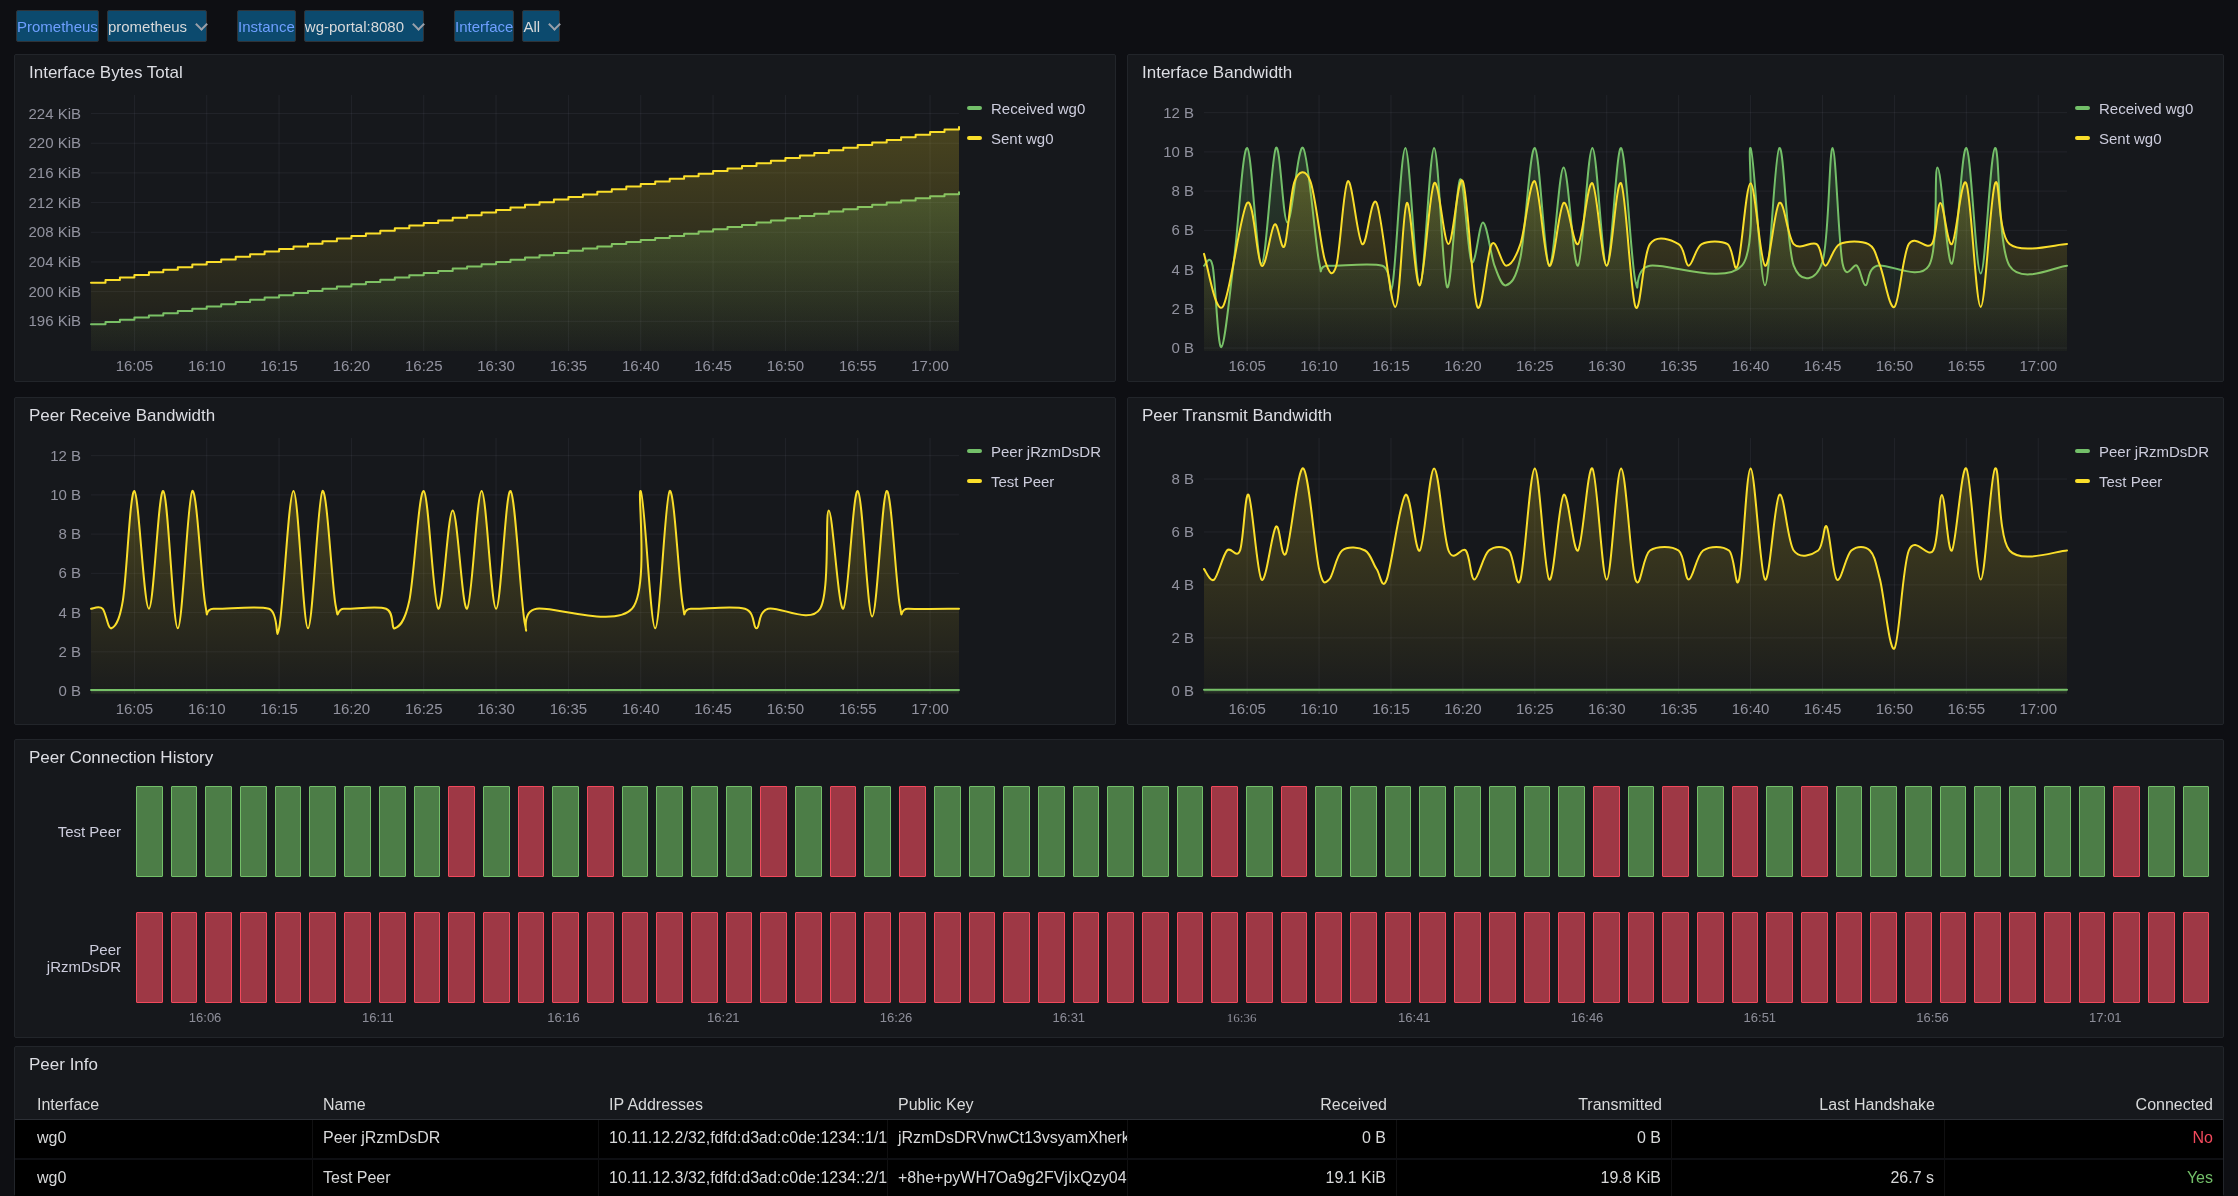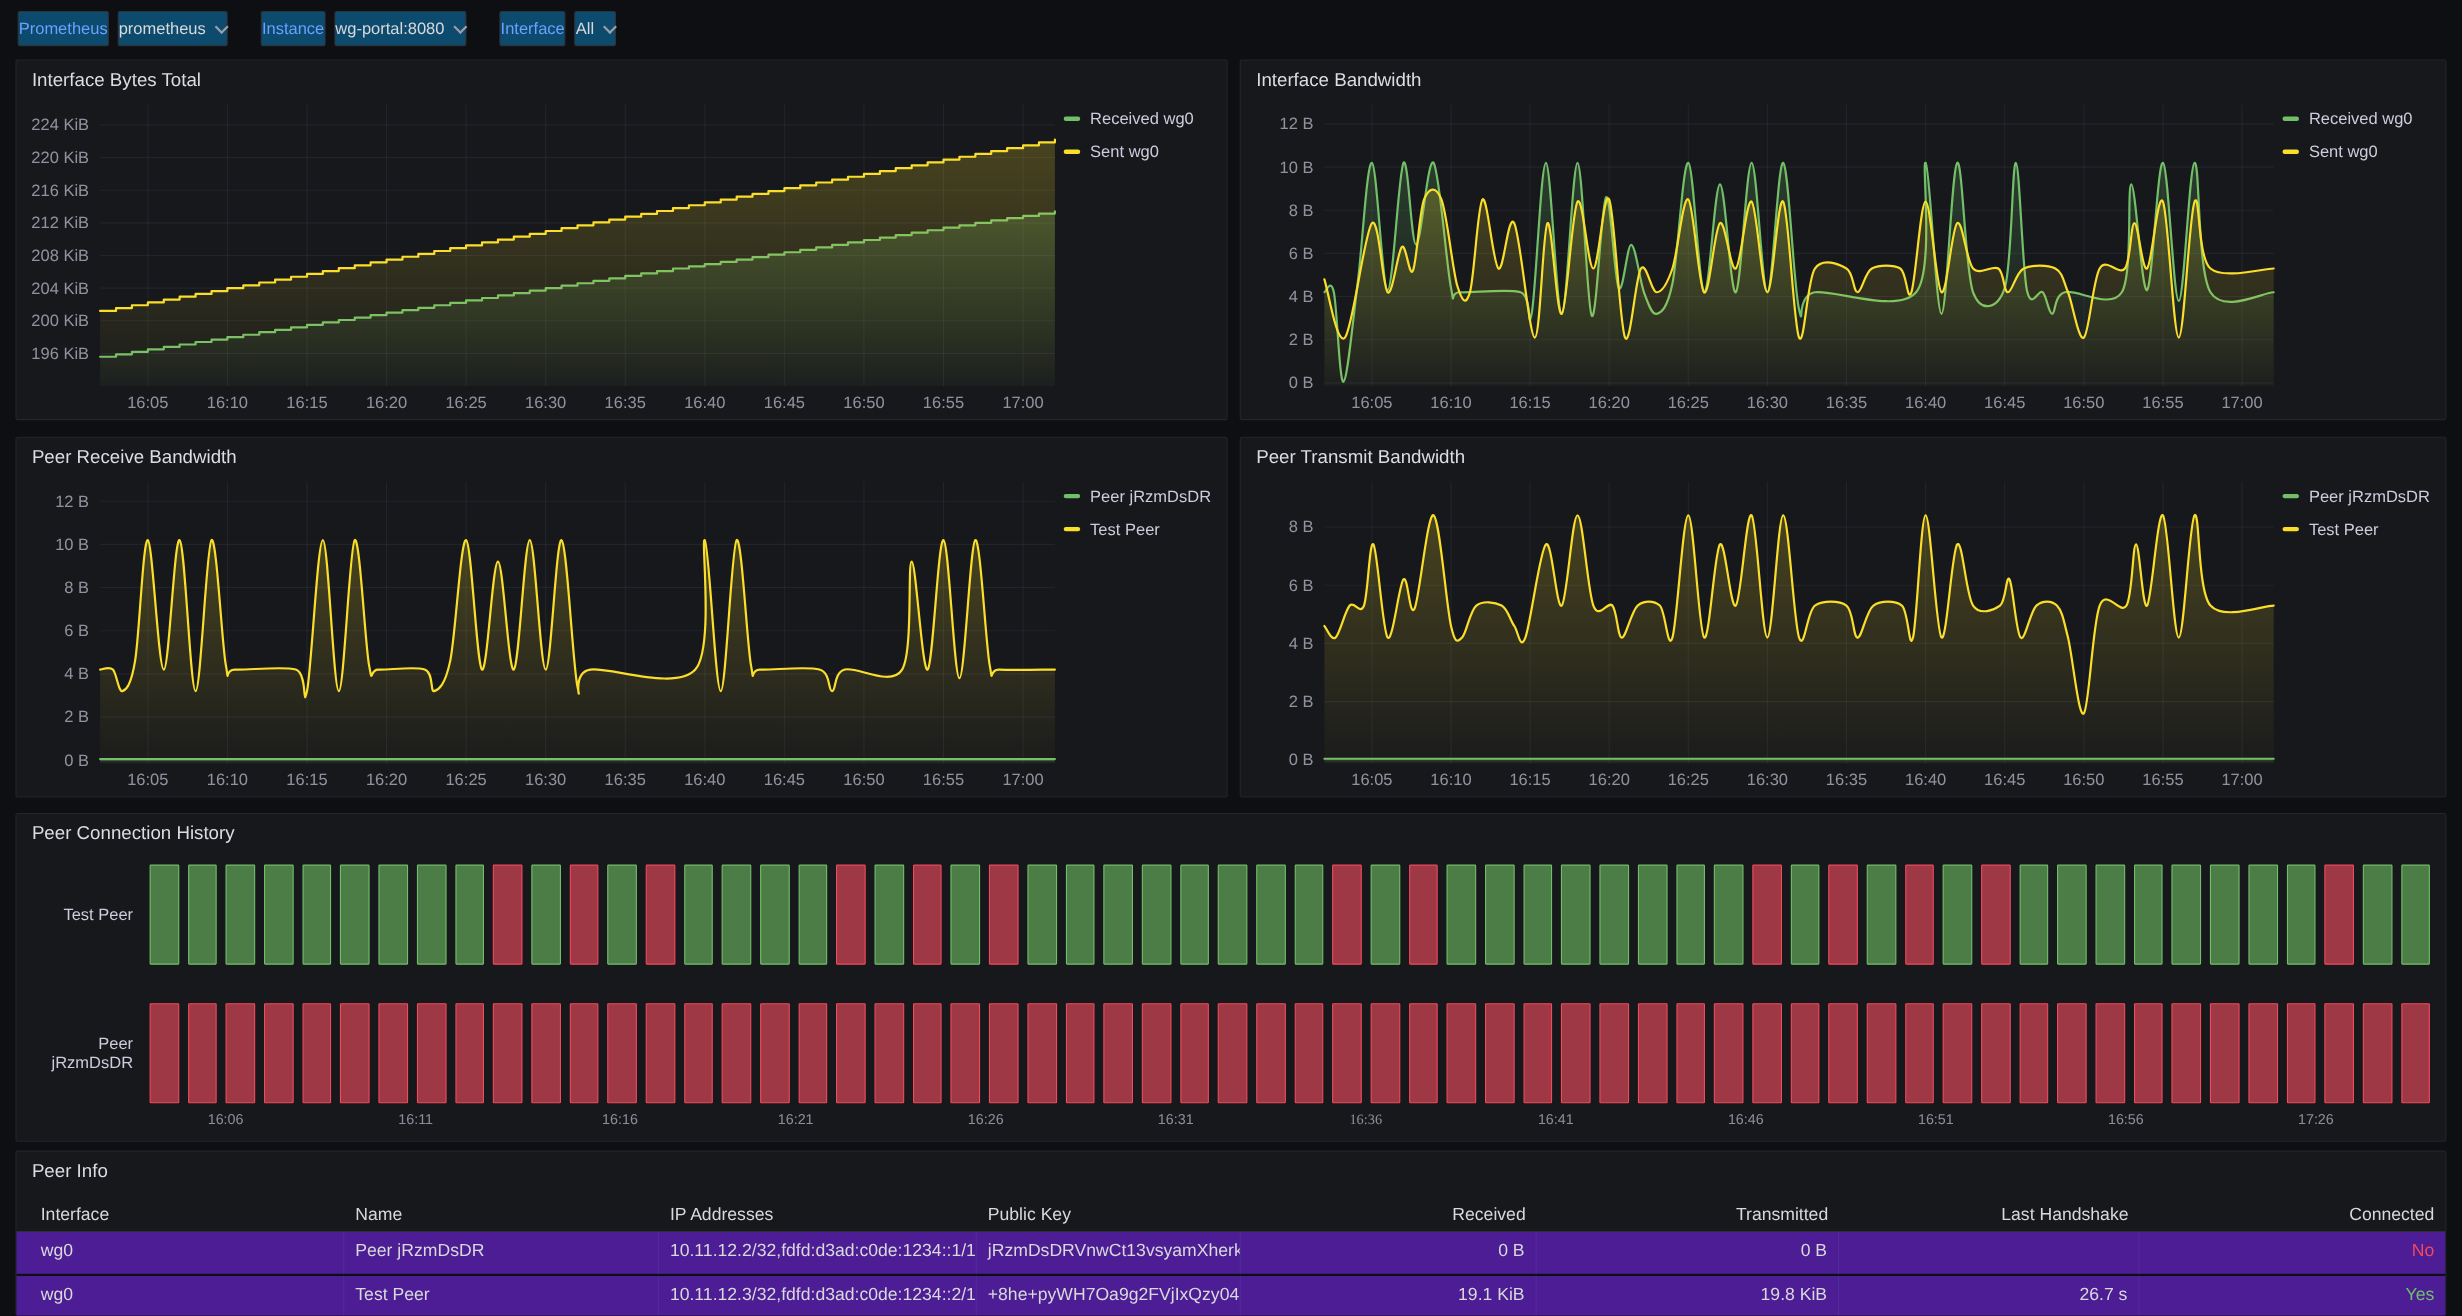--- a/index.html
+++ b/index.html
@@ -34,21 +34,21 @@
   .sh-bar{flex:1;border:1px solid;border-radius:1px;box-sizing:border-box}
   .sh-green{background:#4c7d47;border-color:#73bf69}
   .sh-red{background:#9e3845;border-color:#f2495c}
   .sh-ticks{position:absolute;left:121px;right:14px;top:270px;height:20px}
   .sh-tick{position:absolute;transform:translateX(-50%);font-size:13px;color:rgba(204,204,220,0.65);white-space:nowrap}
   
   .pi-table{position:absolute;top:44px;left:0;right:0;bottom:0}
   .pi-header,.pi-row{display:grid;grid-template-columns:298px 286px 289px 240px 269px 275px 273px 1fr;align-items:center}
   .pi-header{height:28px;border-bottom:1px solid #2c2f35}
   .pi-header .cell{font-weight:500;color:#d8d9da;cursor:pointer}
-  .pi-row{height:38px;background:#4c1d95;border-bottom:2px solid #0e0f13}
+  .pi-row{height:38px;background:#000000;border-bottom:2px solid #0e0f13}
   .cell{padding:0 10px;overflow:hidden;white-space:nowrap;font-size:16px;box-sizing:border-box}
   .pi-row .cell{border-right:1px solid rgba(204,204,220,0.08);line-height:36px;height:38px}
   .pi-row .cell:last-child{border-right:none}
   .cell:first-child{padding-left:22px}
   .cell.num{text-align:right}
   svg text{font-family:"Liberation Sans", sans-serif}
 </style>
 </head>
 <body>
 
@@ -479,21 +479,21 @@
       <span class="sh-tick" style="left: 11.6667%;">16:11</span>
       <span class="sh-tick" style="left: 20%; margin-left: 13px;">16:16</span>
       <span class="sh-tick" style="left: 28.3333%; text-align: center;">16:21</span>
       <span class="sh-tick" style="left: 36.6667%;">16:26</span>
       <span class="sh-tick" style="left: 45%;">16:31</span>
       <span class="sh-tick" style="left: 53.3333%; font-family: Liberation Serif, serif;">16:36</span>
       <span class="sh-tick" style="left: 61.6667%;">16:41</span>
       <span class="sh-tick" style="left: 70%;">16:46</span>
       <span class="sh-tick" style="left: 78.3333%;">16:51</span>
       <span class="sh-tick" style="left: 86.6667%;">16:56</span>
-      <span class="sh-tick" style="left: 95%;">17:26</span>
+      <span class="sh-tick" style="left: 95%;">17:01</span>
     </div>
 </div>
 
 <div class="panel" style="top:1046px;left:14px;width:2210px;height:150px">
   <div class="panel-title">Peer Info</div>
   <div class="pi-table">
     <div class="pi-header">
       <div class="cell">Interface</div>
       <div class="cell">Name</div>
       <div class="cell">IP Addresses</div>

